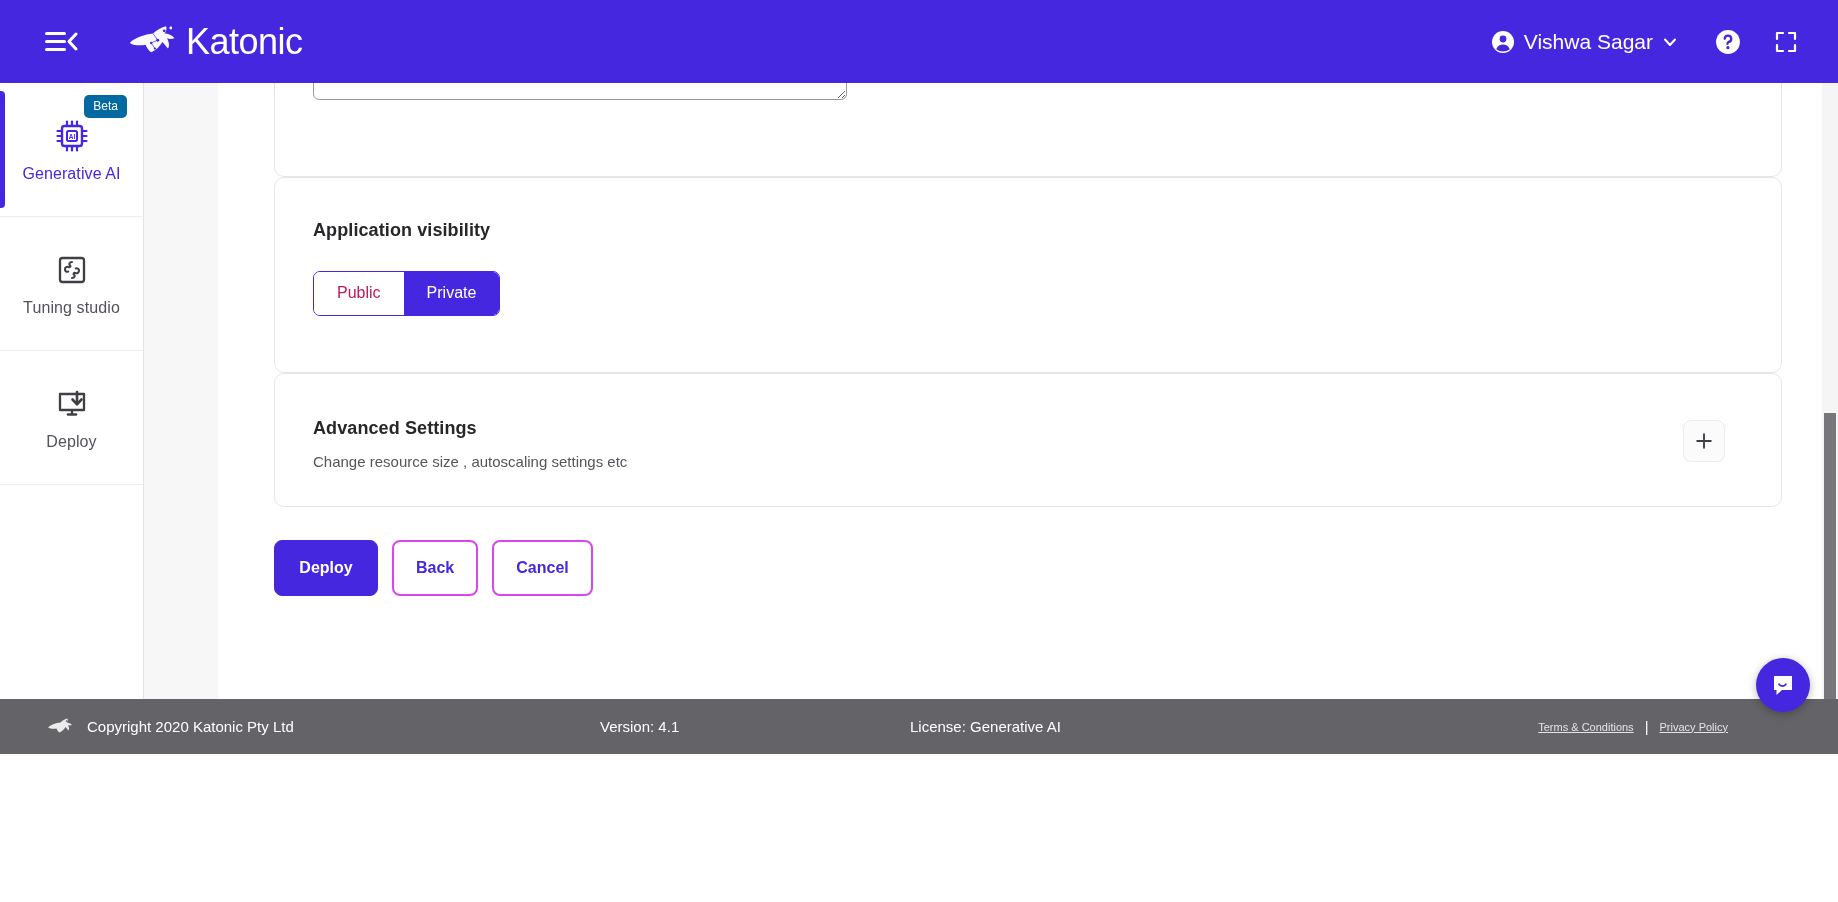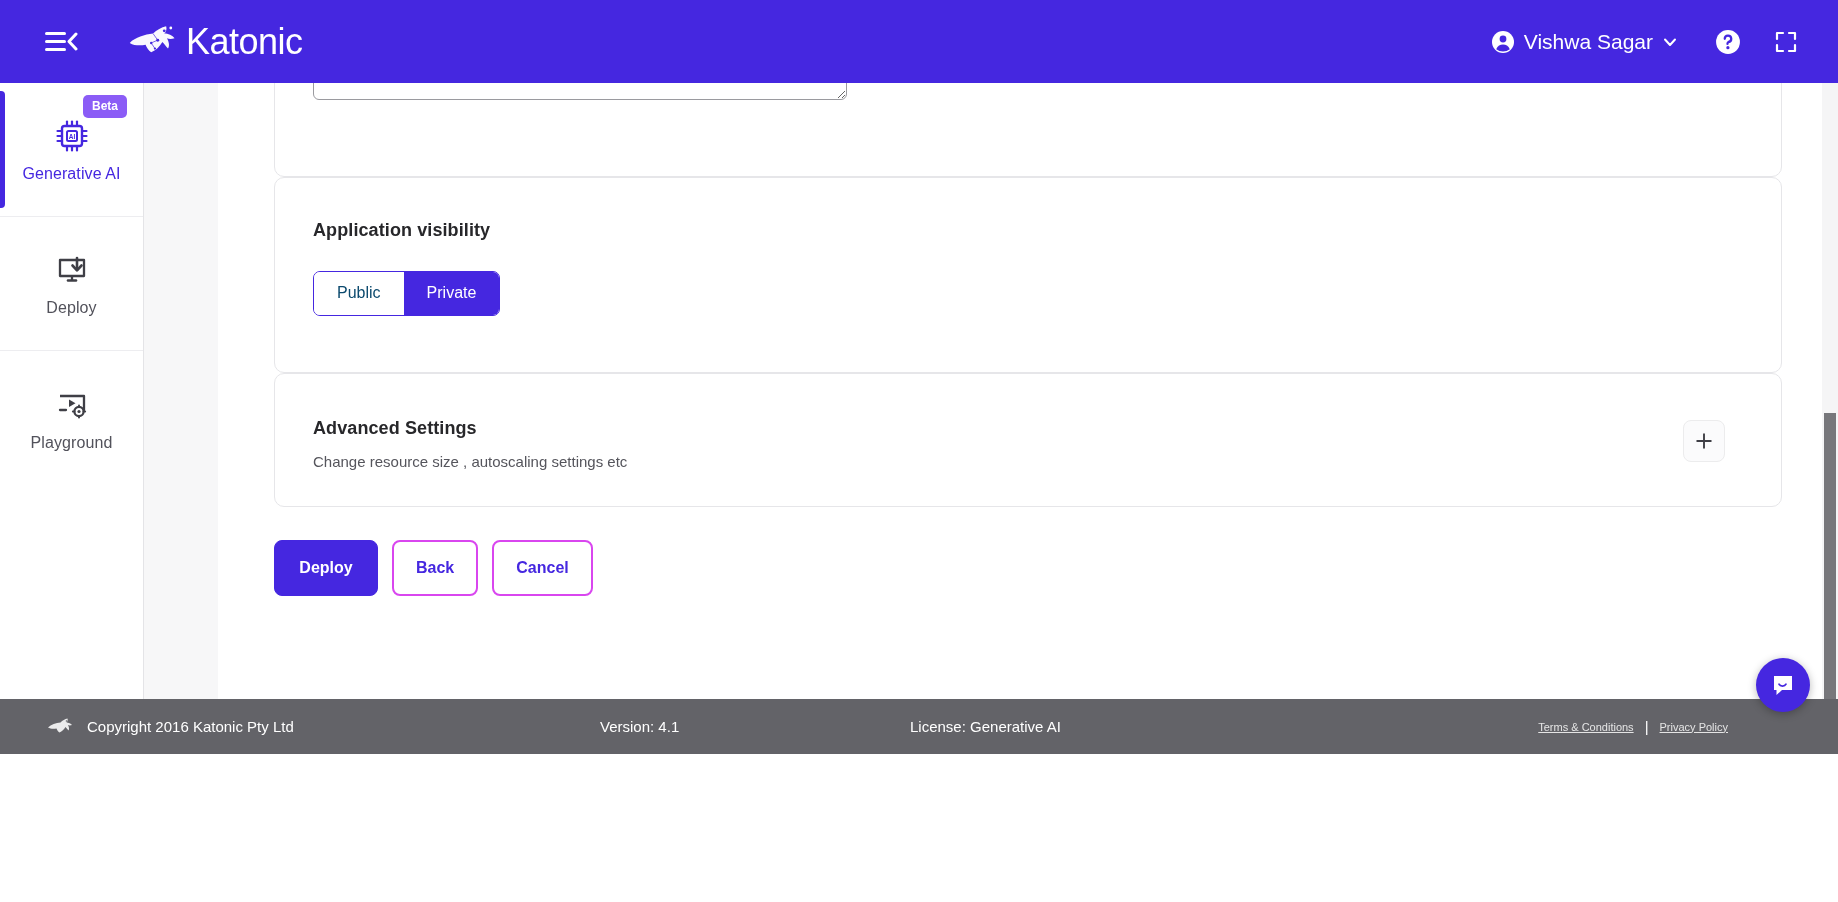--- a/index.html
+++ b/index.html
@@ -137,27 +137,27 @@
     position: absolute;
     left: 0; top: 8px; bottom: 8px;
     width: 5px;
     border-radius: 0 4px 4px 0;
     background: #4527E0;
   }
   .beta-badge {
     position: absolute;
     top: 12px;
     right: 16px;
-    background: #8b5cf6;
+    background: #0369a1;
     color: #fff;
     font-size: 12px;
     line-height: 1;
     padding: 5px 9px 6px;
     border-radius: 5px;
-    font-weight: 700;
+    font-weight: 400;
   }
 
   
   .main-wrap {
     flex: 1;
     min-width: 0;
     position: relative;
     background: #f7f7f8;
     overflow: hidden;
   }
@@ -223,21 +223,21 @@
     display: inline-flex;
     border: 1px solid #4527E0;
     border-radius: 7px;
     overflow: hidden;
   }
   .seg-btn {
     font-family: "Liberation Sans", sans-serif;
     font-size: 16px;
     padding: 12px 23px 13px;
     background: #ffffff;
-    color: #0c4a6e;
+    color: #be185d;
     border: none;
     cursor: pointer;
     line-height: 1.1;
   }
   .seg-btn.selected { background: #4527E0; color: #ffffff; }
 
   
   .card-advanced {
     padding: 42px 38px 36px 38px;
     display: flex;
@@ -450,49 +450,42 @@
               <line x1="10" y1="20" x2="5.5" y2="20"></line>
               <line x1="10" y1="25" x2="5.5" y2="25"></line>
             <line x1="34.5" y1="15" x2="30" y2="15"></line>
               <line x1="34.5" y1="20" x2="30" y2="20"></line>
               <line x1="34.5" y1="25" x2="30" y2="25"></line>
           </g>
         </svg>
         <span class="nav-label">Generative AI</span>
       </div>
 
+      <div class="nav-item">
+        <svg class="nav-icon" viewBox="0 0 40 40" aria-hidden="true">
+          <rect x="8" y="8" width="24" height="24" rx="2.5" stroke="#3f3f46" stroke-width="2.3" fill="none"></rect>
+          <path d="M20 12 C17.5 12 16.5 14 18 15.2 C19.2 16.2 18 17.6 16.6 17 C14.8 16.2 13 17.4 13 19.4 C13 21.2 14.6 22.2 16.2 21.6" stroke="#3f3f46" stroke-width="2.1" fill="none" stroke-linecap="round"></path>
+          <path d="M20 28 C22.5 28 23.5 26 22 24.8 C20.8 23.8 22 22.4 23.4 23 C25.2 23.8 27 22.6 27 20.6 C27 18.8 25.4 17.8 23.8 18.4" stroke="#3f3f46" stroke-width="2.1" fill="none" stroke-linecap="round"></path>
+        </svg>
+        <span class="nav-label">Tuning studio</span>
+      </div>
 
       <div class="nav-item">
         <svg class="nav-icon" viewBox="0 0 40 40" aria-hidden="true">
           <path d="M8 10 H32 V26 H8 Z" stroke="#3f3f46" stroke-width="2.3" fill="none" stroke-linejoin="round"></path>
           <line x1="16" y1="30.5" x2="24" y2="30.5" stroke="#3f3f46" stroke-width="2.6" stroke-linecap="round"></line>
           <line x1="20" y1="26" x2="20" y2="30.5" stroke="#3f3f46" stroke-width="2.3"></line>
           <g>
             <line x1="25" y1="8" x2="25" y2="20" stroke="#3f3f46" stroke-width="2.6" stroke-linecap="round"></line>
             <path d="M20.5 15.5 L25 20.3 L29.5 15.5" stroke="#3f3f46" stroke-width="2.6" fill="none" stroke-linecap="round" stroke-linejoin="round"></path>
           </g>
         </svg>
         <span class="nav-label">Deploy</span>
       </div>
 
-      <div class="nav-item" style="border-bottom:none;">
-        <svg class="nav-icon" viewBox="0 0 40 40" aria-hidden="true">
-          <path d="M8 11 H32 V25 H24 M14 25 H8 Z" stroke="#3f3f46" stroke-width="2.3" fill="none" stroke-linejoin="round"></path>
-          <path d="M17 14.5 L23.5 18.2 L17 21.9 Z" fill="#3f3f46"></path>
-          <circle cx="27" cy="26.5" r="4.6" stroke="#3f3f46" stroke-width="2.2" fill="#ffffff"></circle>
-          <circle cx="27" cy="26.5" r="1.6" fill="#3f3f46"></circle>
-          <g stroke="#3f3f46" stroke-width="2" stroke-linecap="round">
-            <line x1="27" y1="20.4" x2="27" y2="22"></line>
-              <line x1="27" y1="31" x2="27" y2="32.6"></line>
-            <line x1="20.9" y1="26.5" x2="22.5" y2="26.5"></line>
-              <line x1="31.5" y1="26.5" x2="33.1" y2="26.5"></line>
-          </g>
-        </svg>
-        <span class="nav-label">Playground</span>
-      </div>
     </div>
 
     <div class="main-wrap">
 
       <div class="content-panel">
         <div class="content-inner">
 
           <div class="card card-clipped">
             <div class="textarea-holder">
               <textarea class="desc-textarea" placeholder="" style=""></textarea>
@@ -535,21 +528,21 @@
 
     </div>
   </div>
 
   <div class="footer">
     <div class="footer-left">
       <svg class="footer-logo" viewBox="0 0 60 42" aria-hidden="true">
         <path d="M4 22 C10 16 20 13 29 12 C33 8 38 5 43 4 C44 7 43 10 41 12 C45 12 50 14 52 17 C49 18 46 18 44 17 C46 21 47 25 45 28 C43 26 41 23 39 21 C36 26 32 30 27 32 C24 30 22 27 21 24 C15 25 9 25 4 22 Z" fill="#ffffff" opacity="0.92"></path>
         <circle cx="41" cy="9" r="1.6" fill="#636368"></circle>
       </svg>
-      <span>Copyright 2016 Katonic Pty Ltd</span>
+      <span>Copyright 2020 Katonic Pty Ltd</span>
     </div>
     <div class="footer-center-a">Version: 4.1</div>
     <div class="footer-center-b">License: Generative AI</div>
     <div class="footer-links">
       <a>Terms &amp; Conditions</a>
       <span class="footer-sep">|</span>
       <a>Privacy Policy</a>
     </div>
   </div>
 

